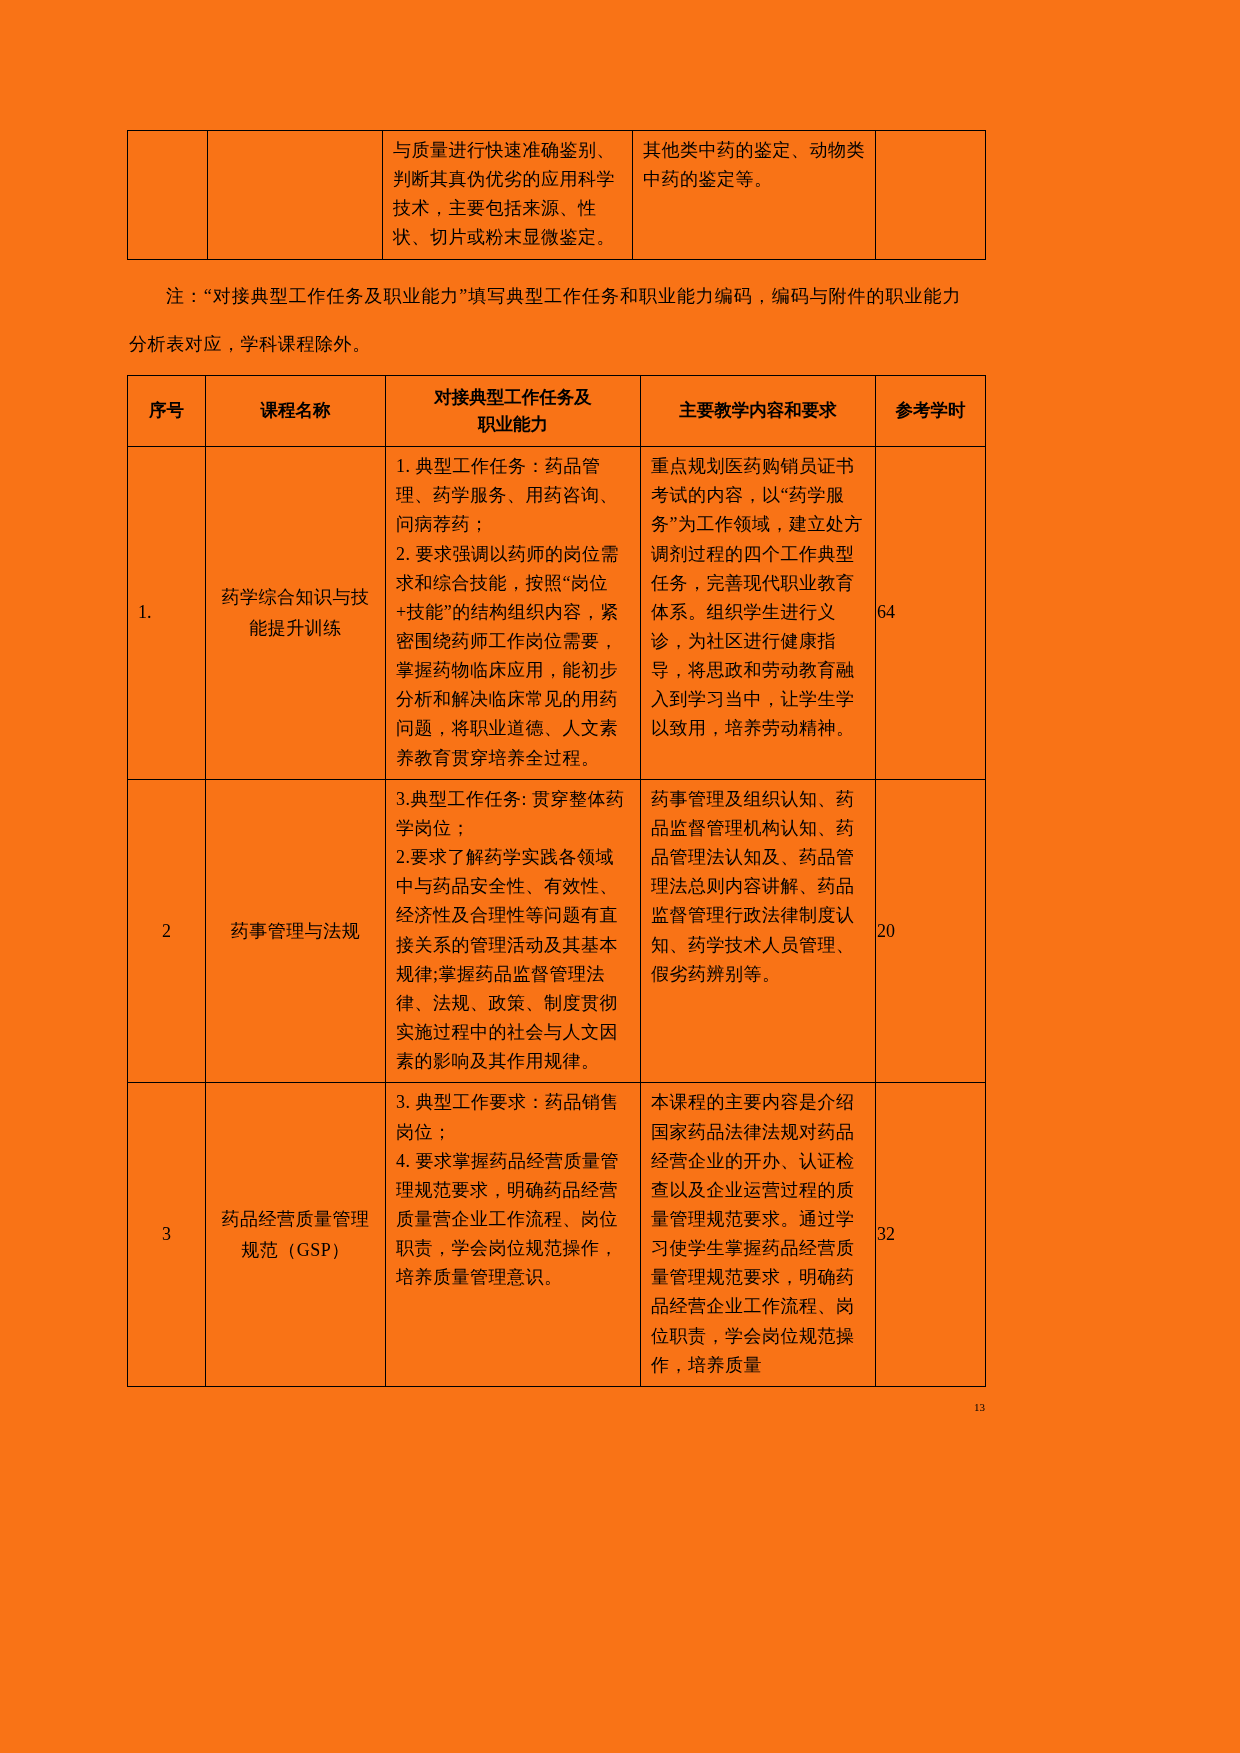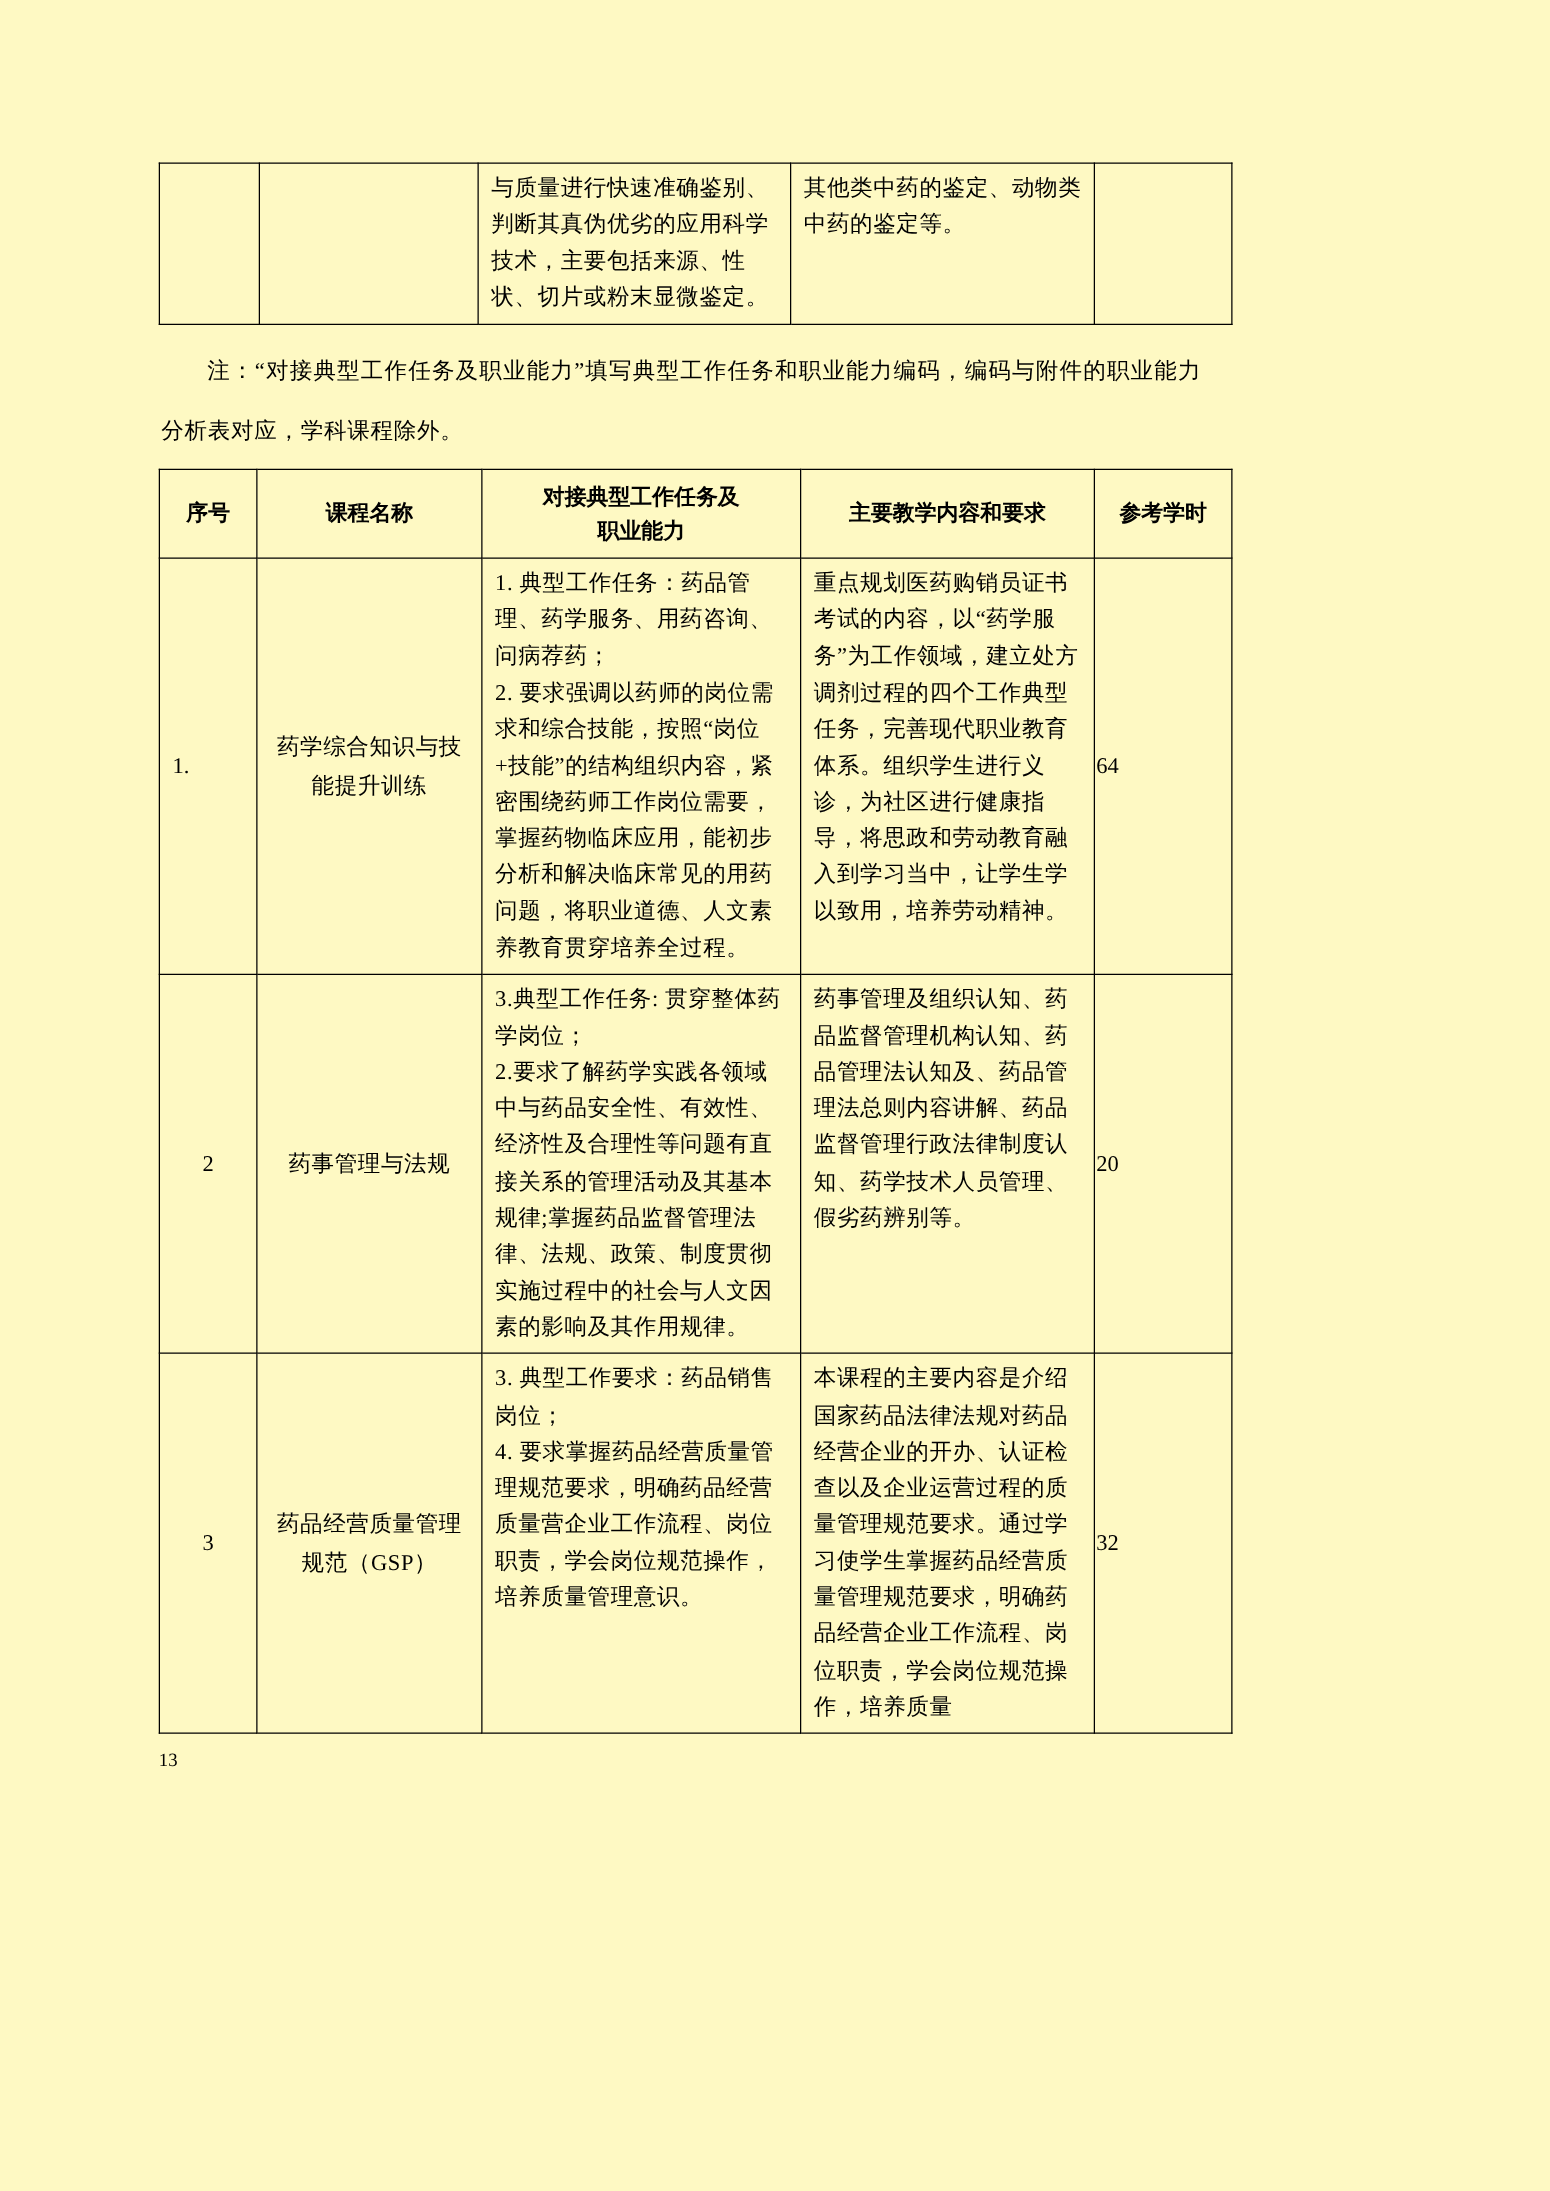--- a/index.html
+++ b/index.html
@@ -1,20 +1,20 @@
 <!DOCTYPE html>
 <html><head>
 <meta charset="utf-8">
 <style>
   * { box-sizing: border-box; }
   html, body { margin: 0; padding: 0; background: #ffffff; }
   .page {
     width: 1240px;
     min-height: 1753px;
-    background: #fef9c3;
+    background: #f97316;
     color: #000000;
     font-family: "Liberation Serif", "DejaVu Serif", serif;
     position: relative;
   }
   .content {
     width: 858px;
     margin-left: 127px;
     padding-top: 130px;
   }
   table.doc-table {
@@ -76,22 +76,22 @@
   }
   .heading {
     font-family: "Liberation Sans", "DejaVu Sans", sans-serif;
     font-size: 22px;
     font-weight: bold;
     margin: 20px 0 24px 0;
     padding-left: 44px;
     letter-spacing: 0.5px;
   }
   .page-number {
-    text-align: left;
-    font-size: 15px;
+    text-align: right;
+    font-size: 11px;
     margin-top: 14px;
     padding-bottom: 40px;
   }
 </style>
 </head>
 <body>
 
 <div class="page">
   <div class="content">
 

